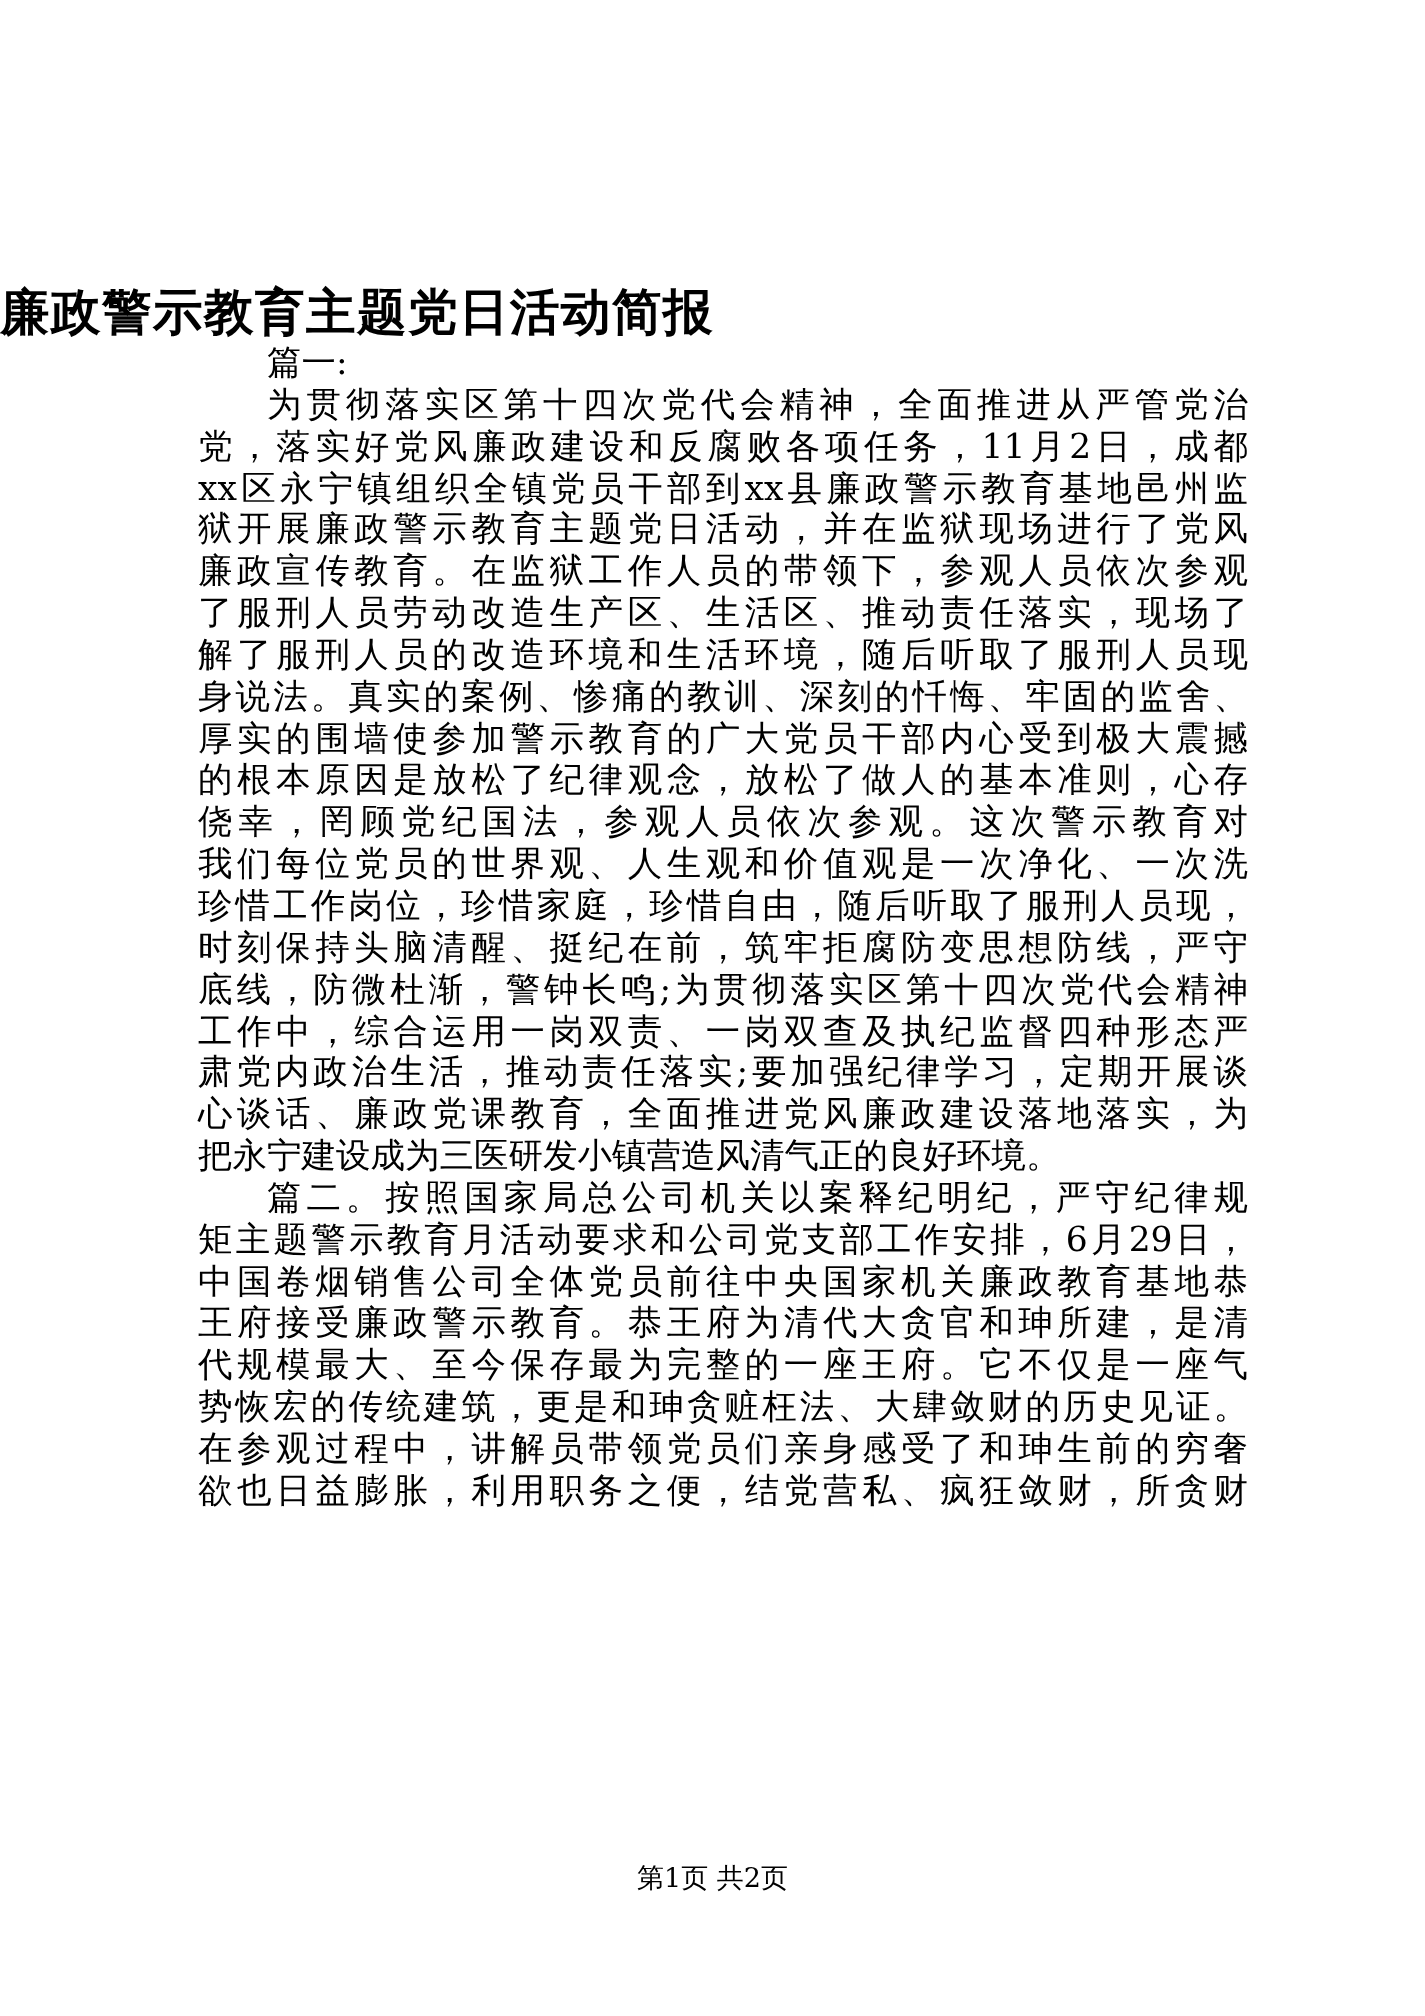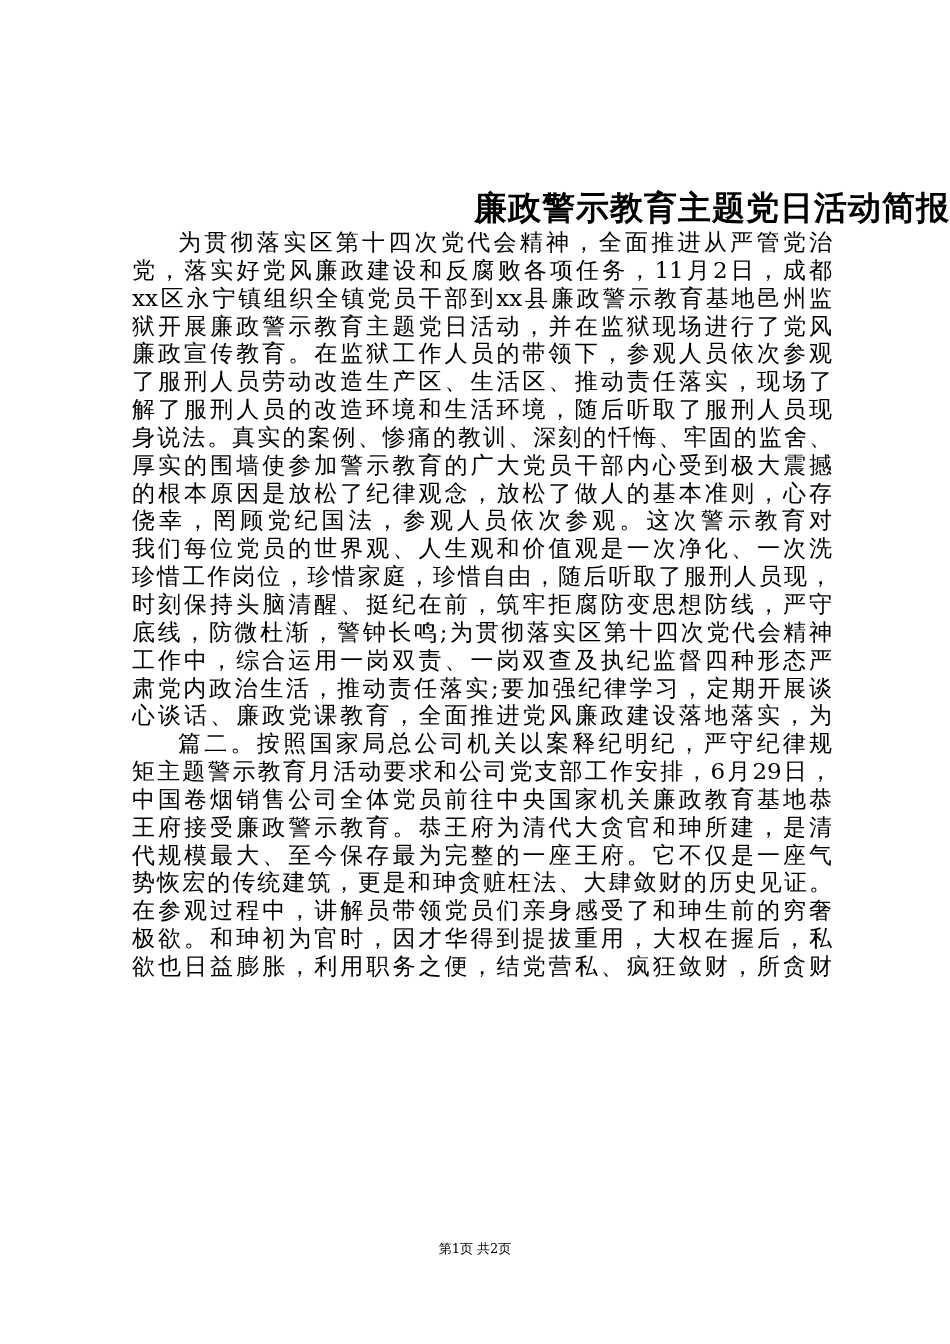--- a/index.html
+++ b/index.html
@@ -1,55 +1,56 @@
 <!DOCTYPE html>
 <html><head>
   <meta charset="utf-8">
   <style>
     html, body { margin: 0; padding: 0; background: #ffffff; }
     body { width: 950px; height: 1344px; position: relative; overflow: hidden;
       font-family: "DejaVu Serif", "Liberation Serif", serif; color: #000; }
     .page { position: absolute; left: 0; top: 0; width: 950px; height: 1344px; background: #fff; }
-    .title { position: absolute; left: 0; top: 186px; width: 950px; text-align: right;
+    .title { position: absolute; left: 0; top: 186px; width: 950px; text-align: left;
       font-family: "DejaVu Sans", sans-serif; font-weight: bold; font-size: 33px; letter-spacing: 1px; line-height: 44px; }
     .body { position: absolute; left: 132px; top: 229px; width: 700px; }
     .line { height: 27.85px; line-height: 27.85px; font-size: 23px; white-space: nowrap;
       text-align: justify; text-align-last: justify; letter-spacing: 0; }
     .line.last { text-align-last: left; }
     .line.indent { padding-left: 46px; }
-    .footer { position: absolute; left: 0; top: 1240px; width: 950px; text-align: center; font-size: 13px; }
+    .footer { position: absolute; left: 0; top: 1240px; width: 950px; text-align: center; font-size: 18px; }
   </style>
 </head>
 <body>
 
 <div class="page">
   <div class="title">廉政警示教育主题党日活动简报</div>
   <div class="body">
+    <div class="line indent last">篇一:</div>
     <div class="line indent">为贯彻落实区第十四次党代会精神，全面推进从严管党治</div>
     <div class="line">党，落实好党风廉政建设和反腐败各项任务，11月2日，成都</div>
     <div class="line">xx区永宁镇组织全镇党员干部到xx县廉政警示教育基地邑州监</div>
     <div class="line">狱开展廉政警示教育主题党日活动，并在监狱现场进行了党风</div>
     <div class="line">廉政宣传教育。在监狱工作人员的带领下，参观人员依次参观</div>
     <div class="line">了服刑人员劳动改造生产区、生活区、推动责任落实，现场了</div>
     <div class="line">解了服刑人员的改造环境和生活环境，随后听取了服刑人员现</div>
     <div class="line">身说法。真实的案例、惨痛的教训、深刻的忏悔、牢固的监舍、</div>
     <div class="line">厚实的围墙使参加警示教育的广大党员干部内心受到极大震撼</div>
     <div class="line">的根本原因是放松了纪律观念，放松了做人的基本准则，心存</div>
     <div class="line">侥幸，罔顾党纪国法，参观人员依次参观。这次警示教育对</div>
     <div class="line">我们每位党员的世界观、人生观和价值观是一次净化、一次洗</div>
     <div class="line">珍惜工作岗位，珍惜家庭，珍惜自由，随后听取了服刑人员现，</div>
     <div class="line">时刻保持头脑清醒、挺纪在前，筑牢拒腐防变思想防线，严守</div>
     <div class="line">底线，防微杜渐，警钟长鸣;为贯彻落实区第十四次党代会精神</div>
     <div class="line">工作中，综合运用一岗双责、一岗双查及执纪监督四种形态严</div>
     <div class="line">肃党内政治生活，推动责任落实;要加强纪律学习，定期开展谈</div>
     <div class="line">心谈话、廉政党课教育，全面推进党风廉政建设落地落实，为</div>
+    <div class="line last">把永宁建设成为三医研发小镇营造风清气正的良好环境。</div>
     <div class="line indent">篇二。按照国家局总公司机关以案释纪明纪，严守纪律规</div>
     <div class="line">矩主题警示教育月活动要求和公司党支部工作安排，6月29日，</div>
     <div class="line">中国卷烟销售公司全体党员前往中央国家机关廉政教育基地恭</div>
     <div class="line">王府接受廉政警示教育。恭王府为清代大贪官和珅所建，是清</div>
     <div class="line">代规模最大、至今保存最为完整的一座王府。它不仅是一座气</div>
     <div class="line">势恢宏的传统建筑，更是和珅贪赃枉法、大肆敛财的历史见证。</div>
     <div class="line">在参观过程中，讲解员带领党员们亲身感受了和珅生前的穷奢</div>
-    <div class="line">极欲。和珅初为官时，因才华得到提拔重用，大权在握后，私</div>
     <div class="line">欲也日益膨胀，利用职务之便，结党营私、疯狂敛财，所贪财</div>
   </div>
   <div class="footer">第1页 共2页</div>
 </div>
 
 </body></html>

